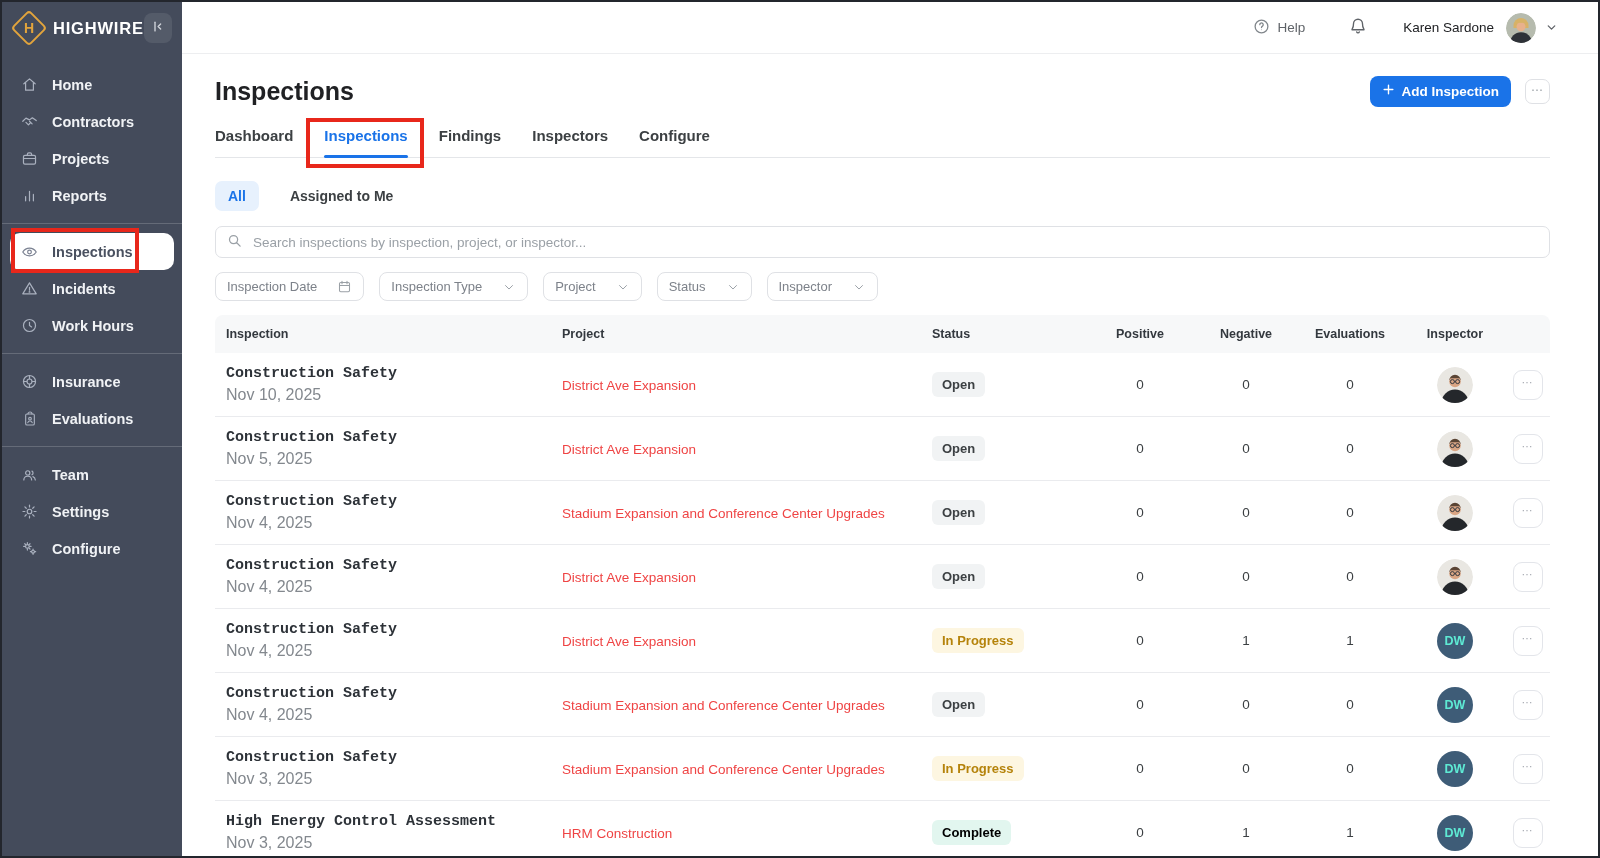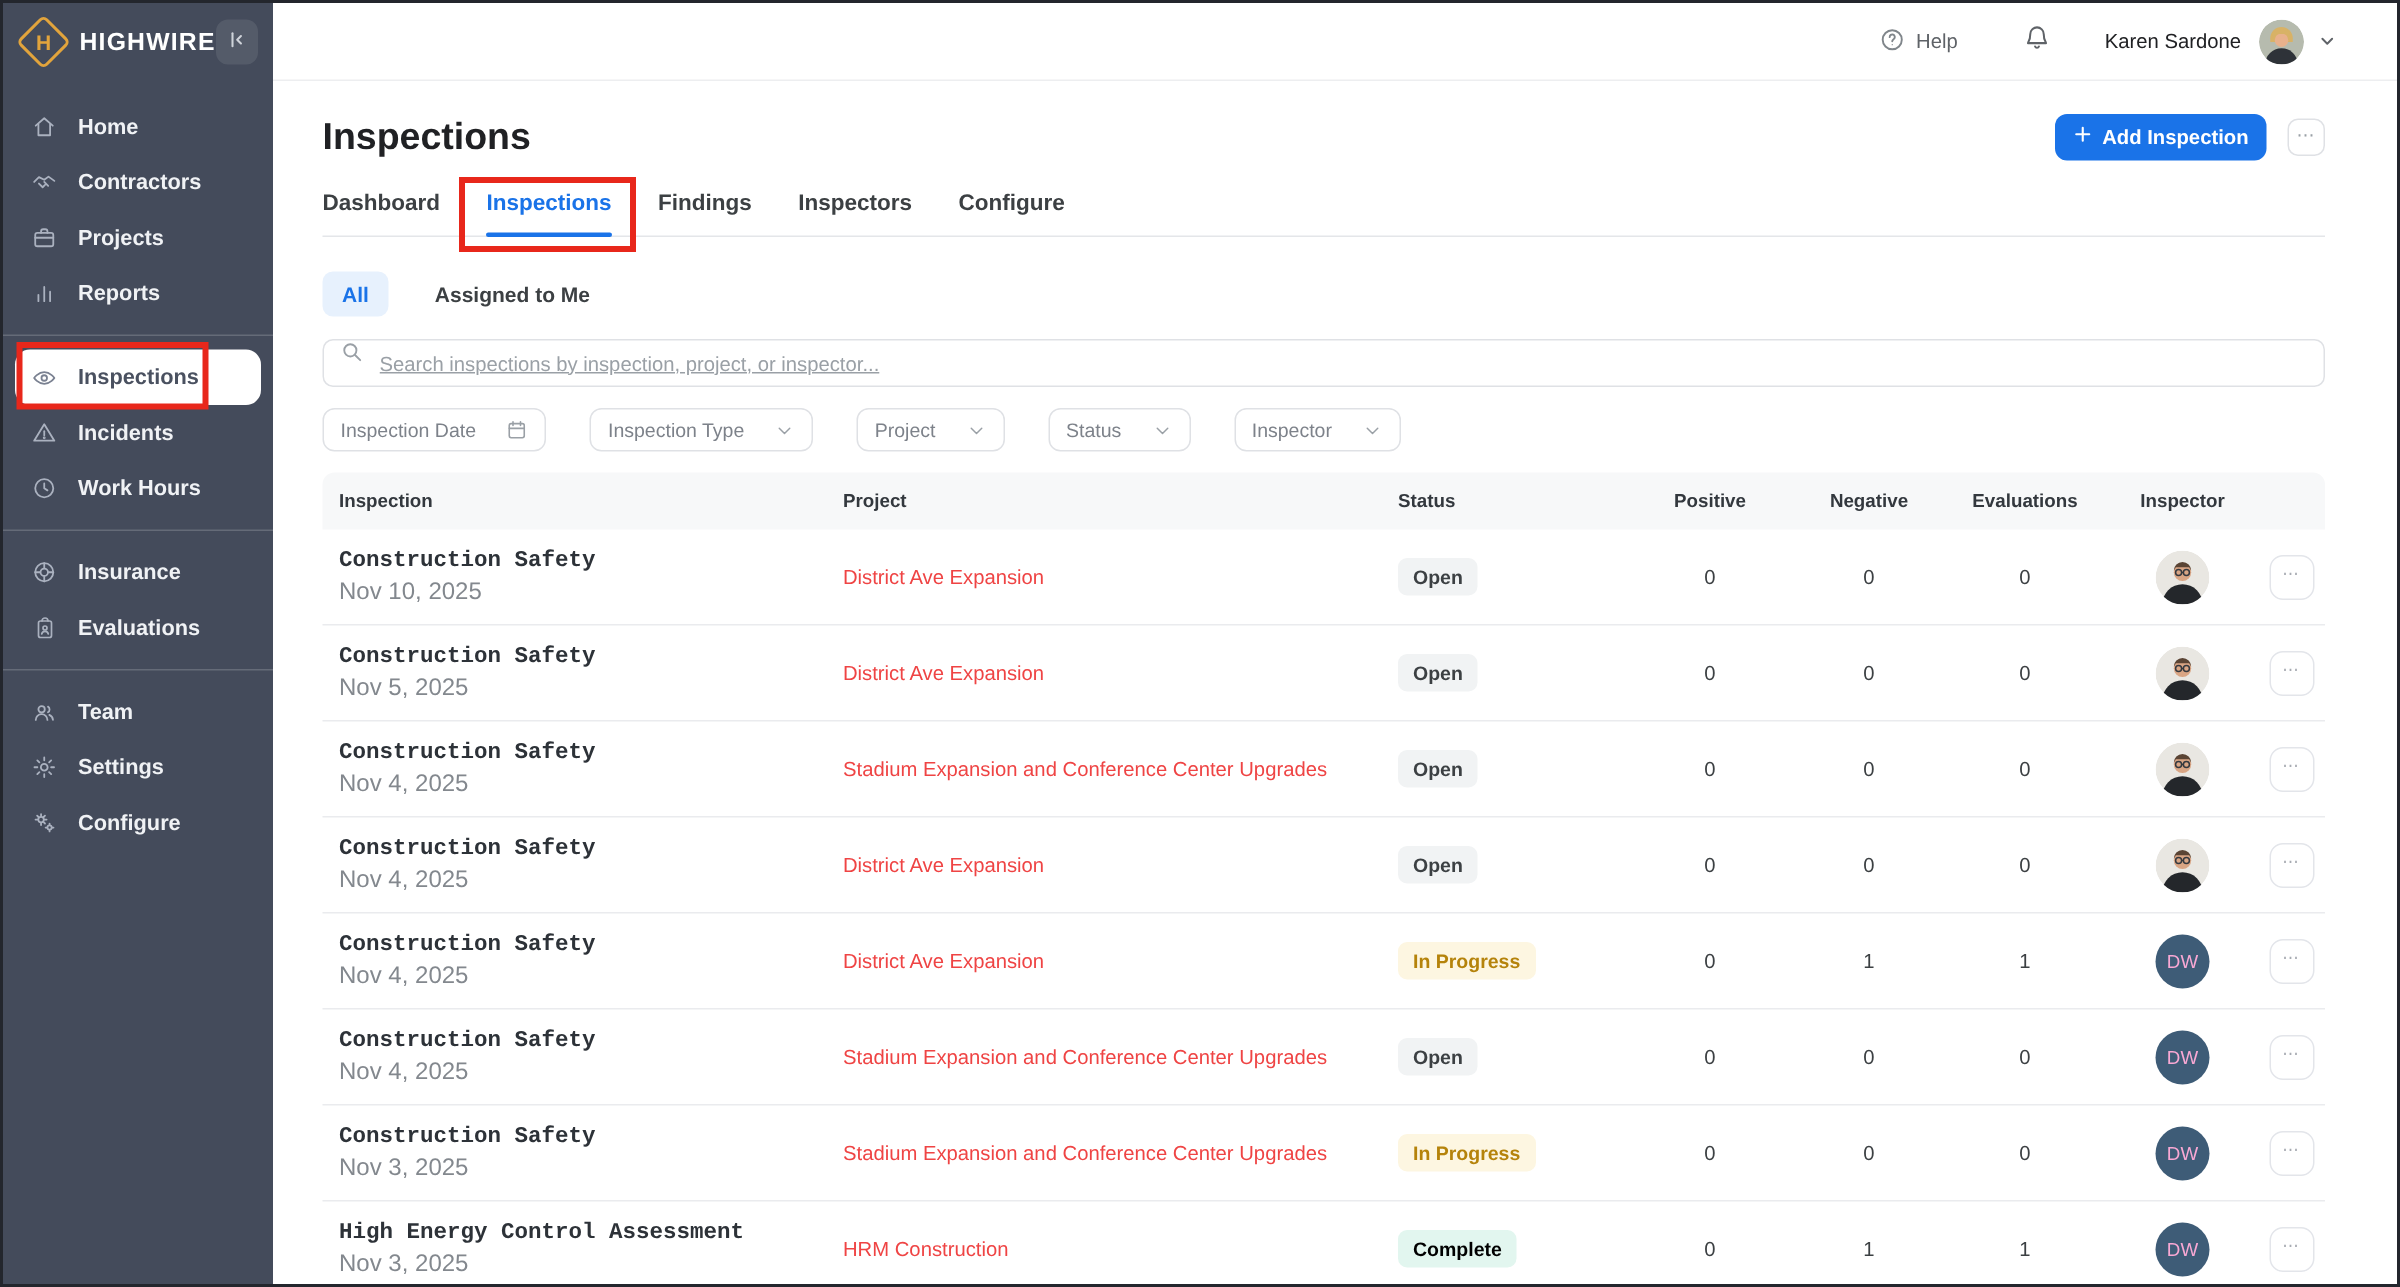--- a/index.html
+++ b/index.html
@@ -44,44 +44,44 @@
   .tabs{display:flex;gap:31px;border-bottom:1px solid #e4e6e9;margin-top:8px;}
   .tab{font-size:15px;font-weight:600;color:#3c4043;padding:6px 0 13px 0;cursor:pointer;position:relative;}
   .tab.active{color:#1a73e8;}
   .tab.active::after{content:"";position:absolute;left:0;right:0;bottom:-1px;height:3px;background:#1a73e8;border-radius:2px;}
   .tab-red{left:-18px;right:-16px;top:-3px;bottom:-11px;}
 
   .pill-row{display:flex;align-items:center;gap:18px;margin-top:23px;}
   .pill{font-size:14px;font-weight:700;color:#3c4043;padding:7px 13px;border-radius:7px;cursor:pointer;}
   .pill.active{background:#e7f1fd;color:#1a73e8;}
 
-  .search-wrap{margin-top:15px;height:32px;border:1px solid #dfe1e5;border-radius:7px;display:flex;padding:0 11px;gap:9px;color:#9aa0a6;text-decoration:underline;}
+  .search-wrap{margin-top:15px;height:32px;border:1px solid #dfe1e5;border-radius:7px;display:flex;align-items:center;padding:0 11px;gap:9px;color:#9aa0a6;}
   .search-wrap input{border:none;outline:none;flex:1;font-size:13.5px;color:#3c4043;font-family:inherit;background:transparent;}
   .search-wrap input::placeholder{color:#9aa0a6;}
 
-  .chip-row{display:flex;gap:29px;margin-top:14px;align-items:flex-end;}
+  .chip-row{display:flex;gap:15px;margin-top:14px;align-items:flex-end;}
   .chip{height:29px;border:1px solid #dfe1e5;border-radius:8px;background:#fff;display:flex;align-items:center;gap:20px;padding:0 11px;font-size:13px;color:#7d828a;cursor:pointer;font-family:inherit;}
   .chip .cicon{display:flex;color:#9aa0a6;}
 
   
   .table{margin-top:14px;}
   .t-grid{display:grid;grid-template-columns:336px 370px 165px 108px 104px 104px 106px 39px;}
   .t-head{background:#f7f8f9;border-radius:8px 8px 0 0;height:38px;align-items:center;}
   .th{font-size:12.5px;font-weight:700;color:#33383e;padding-left:11px;}
   .th.center{text-align:center;padding-left:0;}
   .t-row{height:64px;align-items:center;border-bottom:1px solid #eaebee;}
   .cell{padding-left:11px;}
   .cell.center{display:flex;justify-content:center;padding-left:0;}
   .insp-name{font-size:15px;font-weight:700;color:#2d3238;font-family:Liberation Mono, monospace;}
   .insp-date{font-size:16px;color:#83888e;margin-top:4px;}
   .proj{font-size:13.5px;color:#ef4444;}
   .badge{display:inline-block;font-size:13px;font-weight:700;padding:5px 10px;border-radius:6px;}
   .num{font-size:13.5px;color:#3c4043;}
   .row-avatar{width:36px;height:36px;border-radius:50%;overflow:hidden;}
-  .init-avatar{width:36px;height:36px;border-radius:50%;color:#f9a8d4;font-size:12.5px;font-weight:400;display:flex;align-items:center;justify-content:center;}
+  .init-avatar{width:36px;height:36px;border-radius:50%;color:#5eead4;font-size:12.5px;font-weight:700;display:flex;align-items:center;justify-content:center;}
 </style>
 </head>
 <body>
 
 <div class="app">
 
   <aside class="sidebar">
     <div class="logo-row">
       <div class="diamond">
           <span>H</span>

